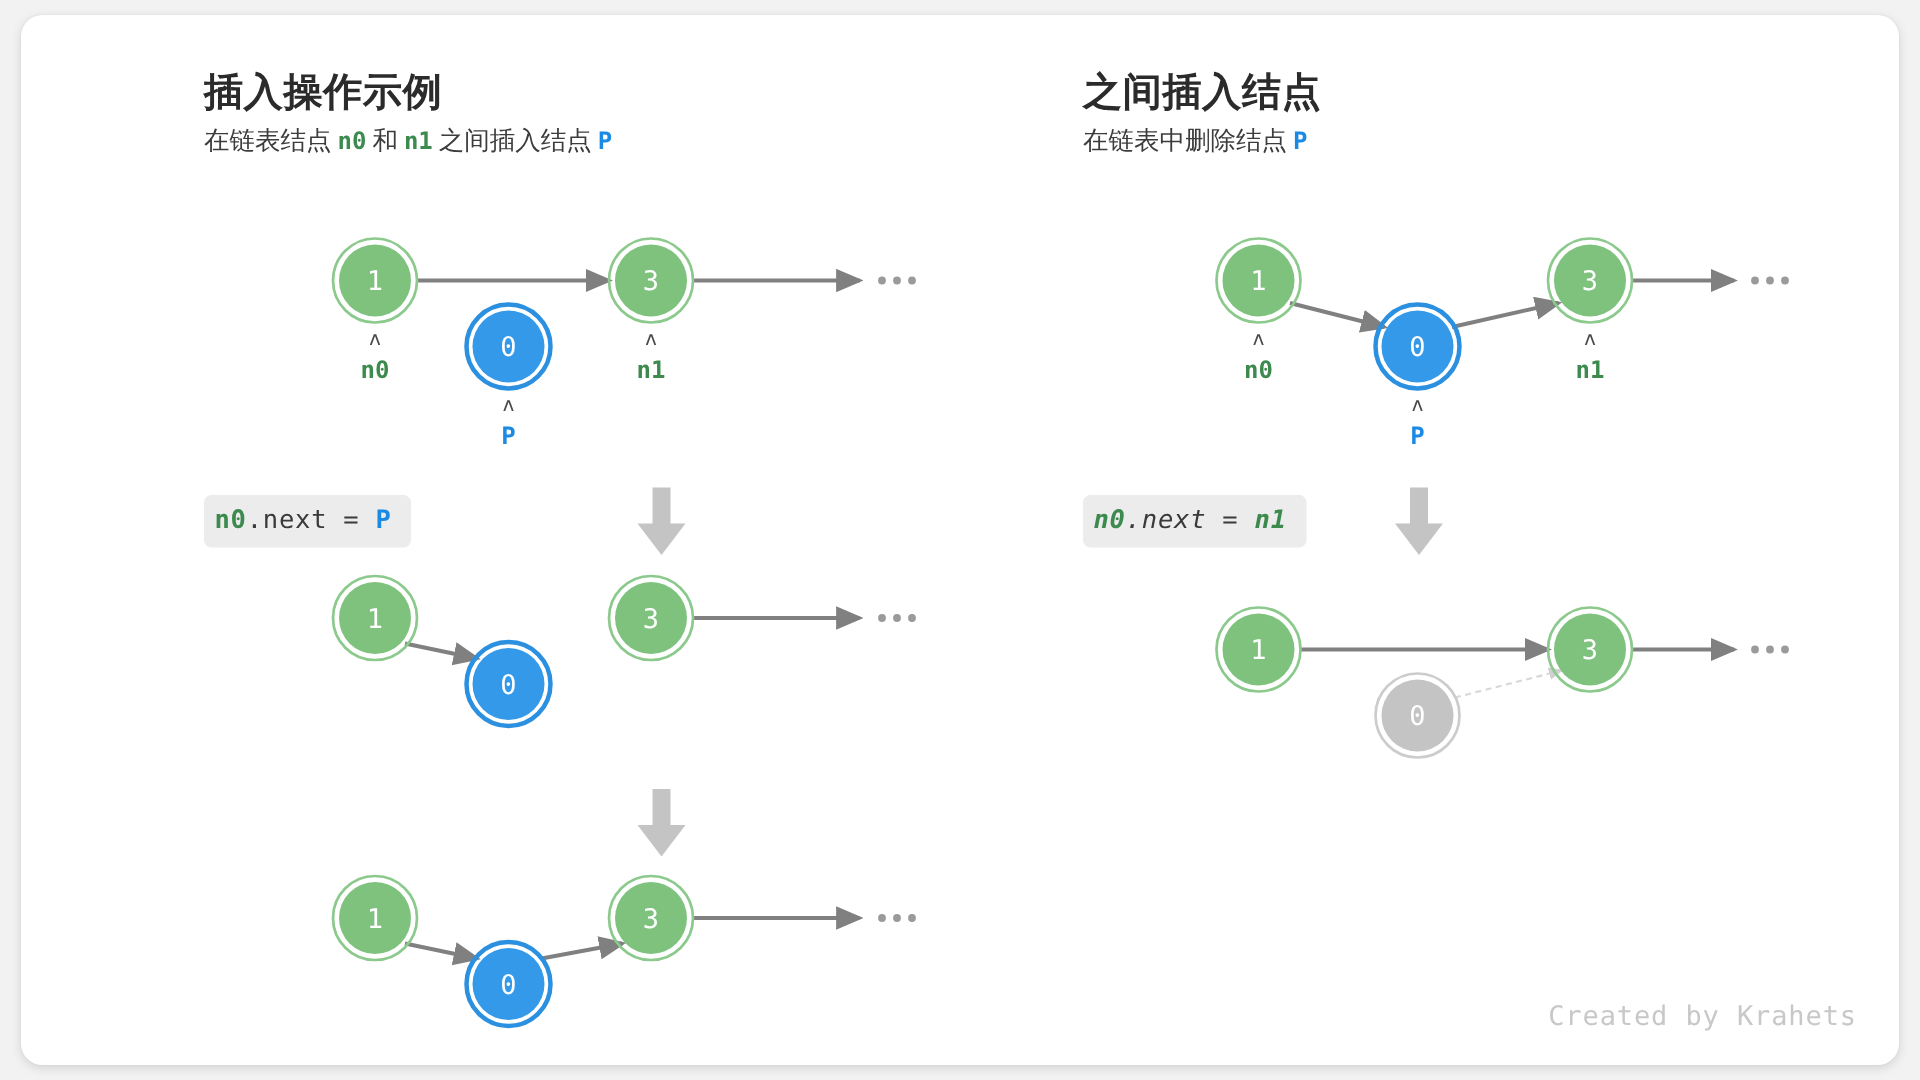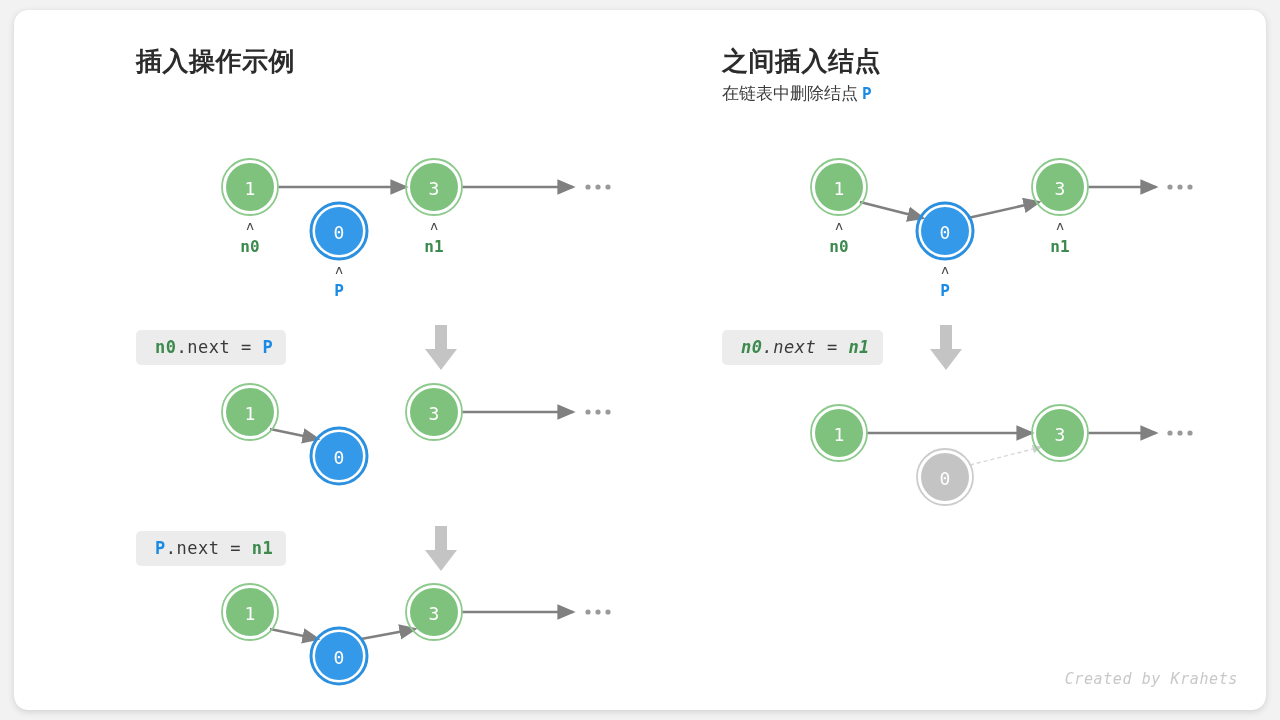--- a/index.html
+++ b/index.html
@@ -55,21 +55,21 @@
     font-size: 16px;
     padding: 0 4px;
   }
   .g { color: #3c8a4e; }
   .b { color: #1a8ae5; }
 
   .chip {
     position: absolute;
     background: #ececec;
     border-radius: 5px;
-    padding: 7px 13px 8px 19px;
+    padding: 7px 13px 8px 7px;
     font-family: "DejaVu Sans Mono", monospace;
     font-size: 17px;
     color: #3a3a3a;
     white-space: nowrap;
     letter-spacing: 0.5px;
   }
   .chip b { font-weight: bold; }
 
   .arrow-down {
     position: absolute;
@@ -77,24 +77,23 @@
     height: 46px;
   }
 
   svg { position: absolute; overflow: visible; }
 
   .credit {
     position: absolute;
     right: 28px;
     bottom: 22px;
     font-family: "DejaVu Sans Mono", monospace;
-    font-size: 15px;
+    font-size: 18px;
     color: #c8c8c8;
     letter-spacing: 0.6px;
-    font-style: italic;
   }
   .node-text {
     font-family: "DejaVu Sans Mono", monospace;
     font-size: 18px;
     fill: #ffffff;
     text-anchor: middle;
     dominant-baseline: central;
   }
   .vlabel {
     font-family: "DejaVu Sans Mono", monospace;
@@ -109,27 +108,27 @@
     text-anchor: middle;
   }
 </style>
 </head>
 <body>
 
 <div class="card">
 
   <div class="panel panel-left">
     <div class="panel-title">插入操作示例</div>
+    <div class="panel-sub"><span>在链表结点</span><span class="mono g">n0</span><span>和</span><span class="mono g">n1</span><span>之间插入结点</span><span class="mono b">P</span></div>
 
     <div class="chip" style="left:18px; top:320px;"><b class="g">n0</b><span>.next = </span><b class="b">P</b></div>
     <svg class="arrow-down" style="left:306px; top:315px;" viewBox="0 0 34 46">
       <polygon points="11,0 23,0 23,24 33,24 17,45 1,24 11,24" fill="#c4c4c4"></polygon>
     </svg>
 
-    <div class="chip" style="left:18px; top:521px;"><b class="b">P</b><span>.next = </span><b class="g">n1</b></div>
     <svg class="arrow-down" style="left:306px; top:516px;" viewBox="0 0 34 46">
       <polygon points="11,0 23,0 23,24 33,24 17,45 1,24 11,24" fill="#c4c4c4"></polygon>
     </svg>
 
     <svg class="diagram" style="left:0; top:0;" width="620" height="700">
         <defs>
           <marker id="insert-diagram-ah-solid" markerWidth="7" markerHeight="7" refX="6" refY="3" orient="auto" markerUnits="strokeWidth">
             <path d="M0,0 L7,3 L0,6 z" fill="#808080"></path>
           </marker>
           <marker id="insert-diagram-ah-dashed" markerWidth="7" markerHeight="7" refX="6" refY="3" orient="auto" markerUnits="strokeWidth">

